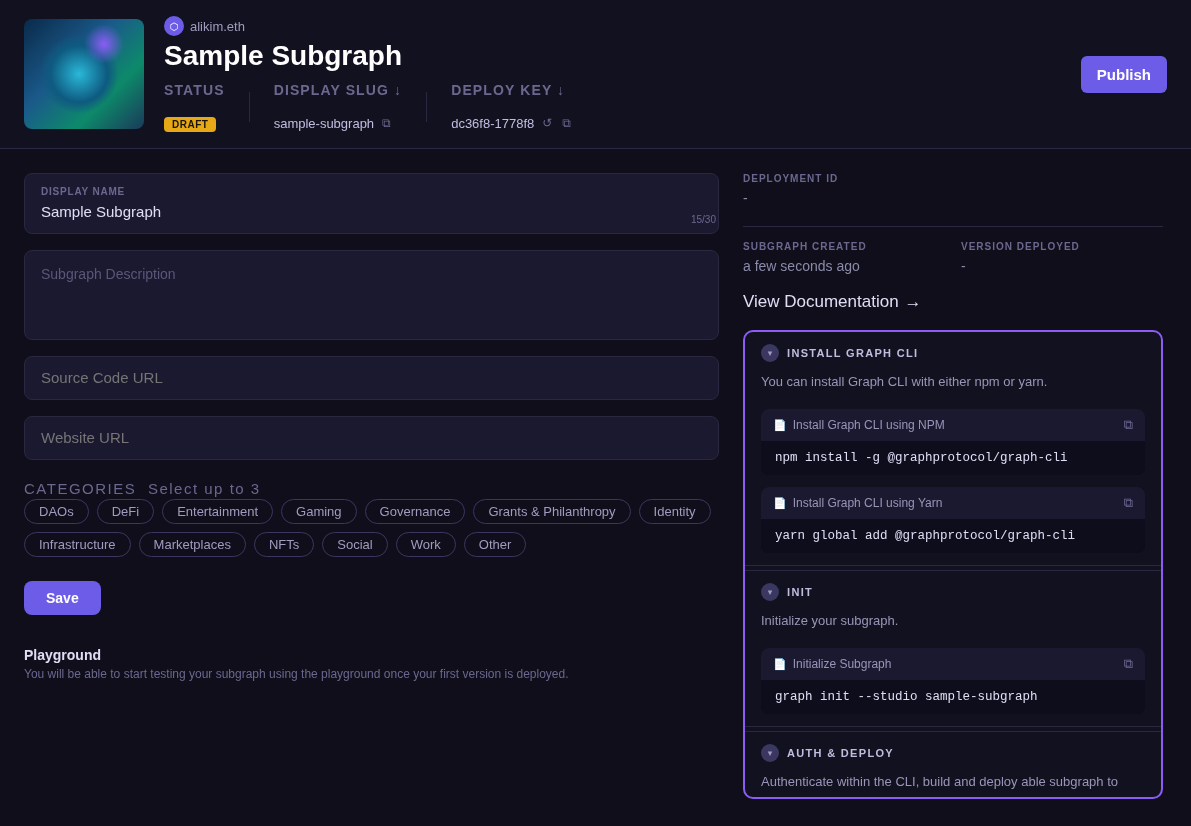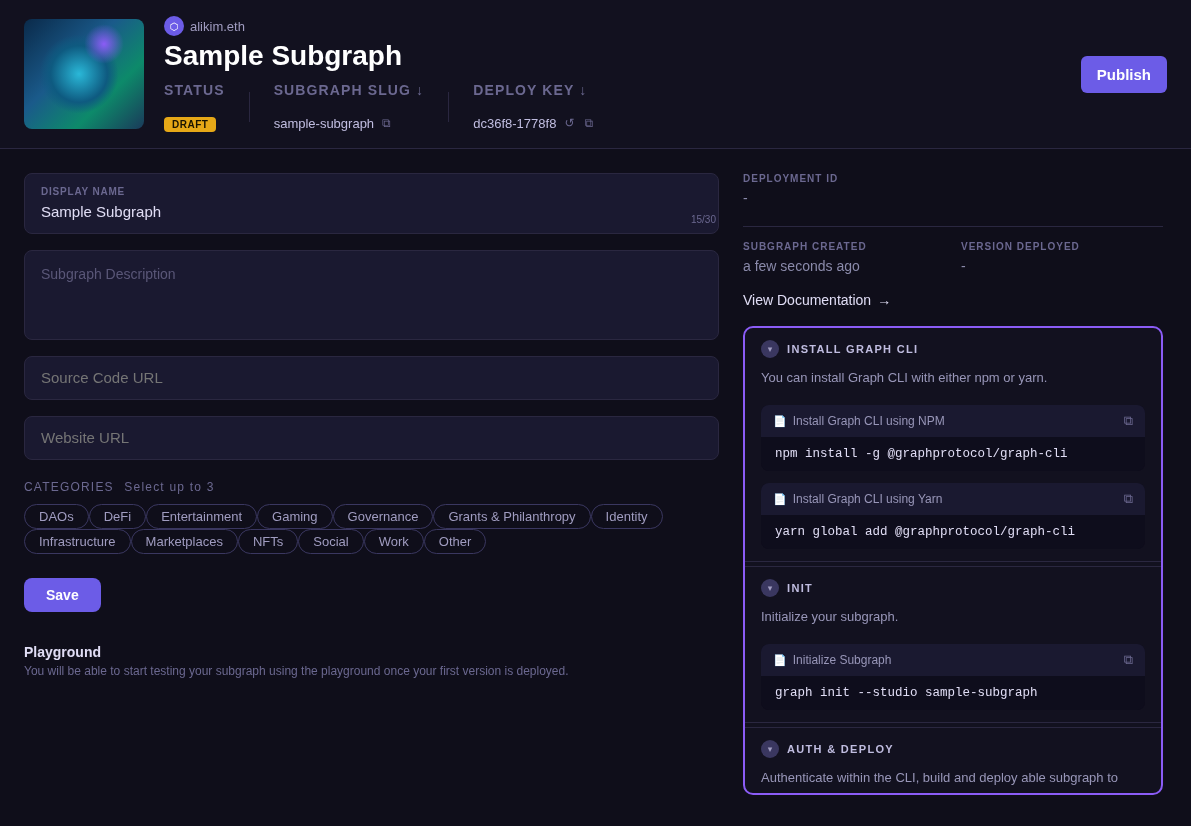--- a/index.html
+++ b/index.html
@@ -191,33 +191,34 @@
     .field-placeholder {
       color: #5a5778;
       font-size: 14px;
     }
 
     
     .categories-section {
       margin-top: 4px;
     }
     .categories-title {
-      font-size: 12px;
+      font-size: 15px;
       font-weight: 700;
       letter-spacing: 0.1em;
       color: #c0bde0;
-      margin-bottom: 10px;
+      margin-bottom: 2px;
     }
     .categories-title span {
       color: #6b6890;
       font-weight: 400;
     }
     .tags-row {
       display: flex;
       flex-wrap: wrap;
+      gap: 8px;
       margin-bottom: 8px;
     }
     .tag {
       background: transparent;
       border: 1px solid #3a3760;
       color: #a09cc0;
       border-radius: 20px;
       padding: 4px 14px;
       font-size: 13px;
       cursor: pointer;
@@ -272,21 +273,21 @@
       gap: 16px;
       margin-top: 14px;
       padding-top: 14px;
       border-top: 1px solid #2a2740;
     }
     .view-docs {
       display: flex;
       align-items: flex-start;
       gap: 6px;
       color: #e0ddf5;
-      font-size: 14px;
+      font-size: 17px;
       text-decoration: none;
       margin: 18px 0;
       cursor: pointer;
     }
 
     
     .cli-section {
       border: 2px solid #8b5cf6;
       border-radius: 10px;
       overflow: hidden;
@@ -386,21 +387,21 @@
       <span class="account-name">alikim.eth</span>
     </div>
     <div class="subgraph-title">Sample Subgraph</div>
     <div class="meta-row">
       <div>
         <div class="meta-label">STATUS</div>
         <span class="status-badge">DRAFT</span>
       </div>
       <div class="meta-divider"></div>
       <div>
-        <div class="meta-label">SUBGRAPH SLUG ↓</div>
+        <div class="meta-label">DISPLAY SLUG ↓</div>
         <div class="meta-value">
           <span>sample-subgraph</span>
           <button class="copy-btn">⧉</button>
         </div>
       </div>
       <div class="meta-divider"></div>
       <div>
         <div class="meta-label">DEPLOY KEY ↓</div>
         <div class="meta-value">
           <span>dc36f8-1778f8</span>

